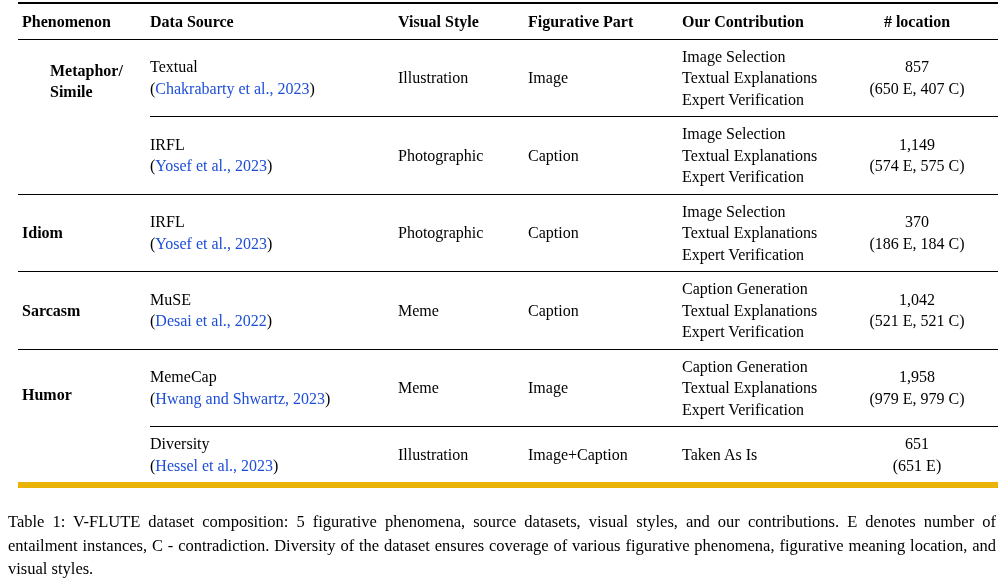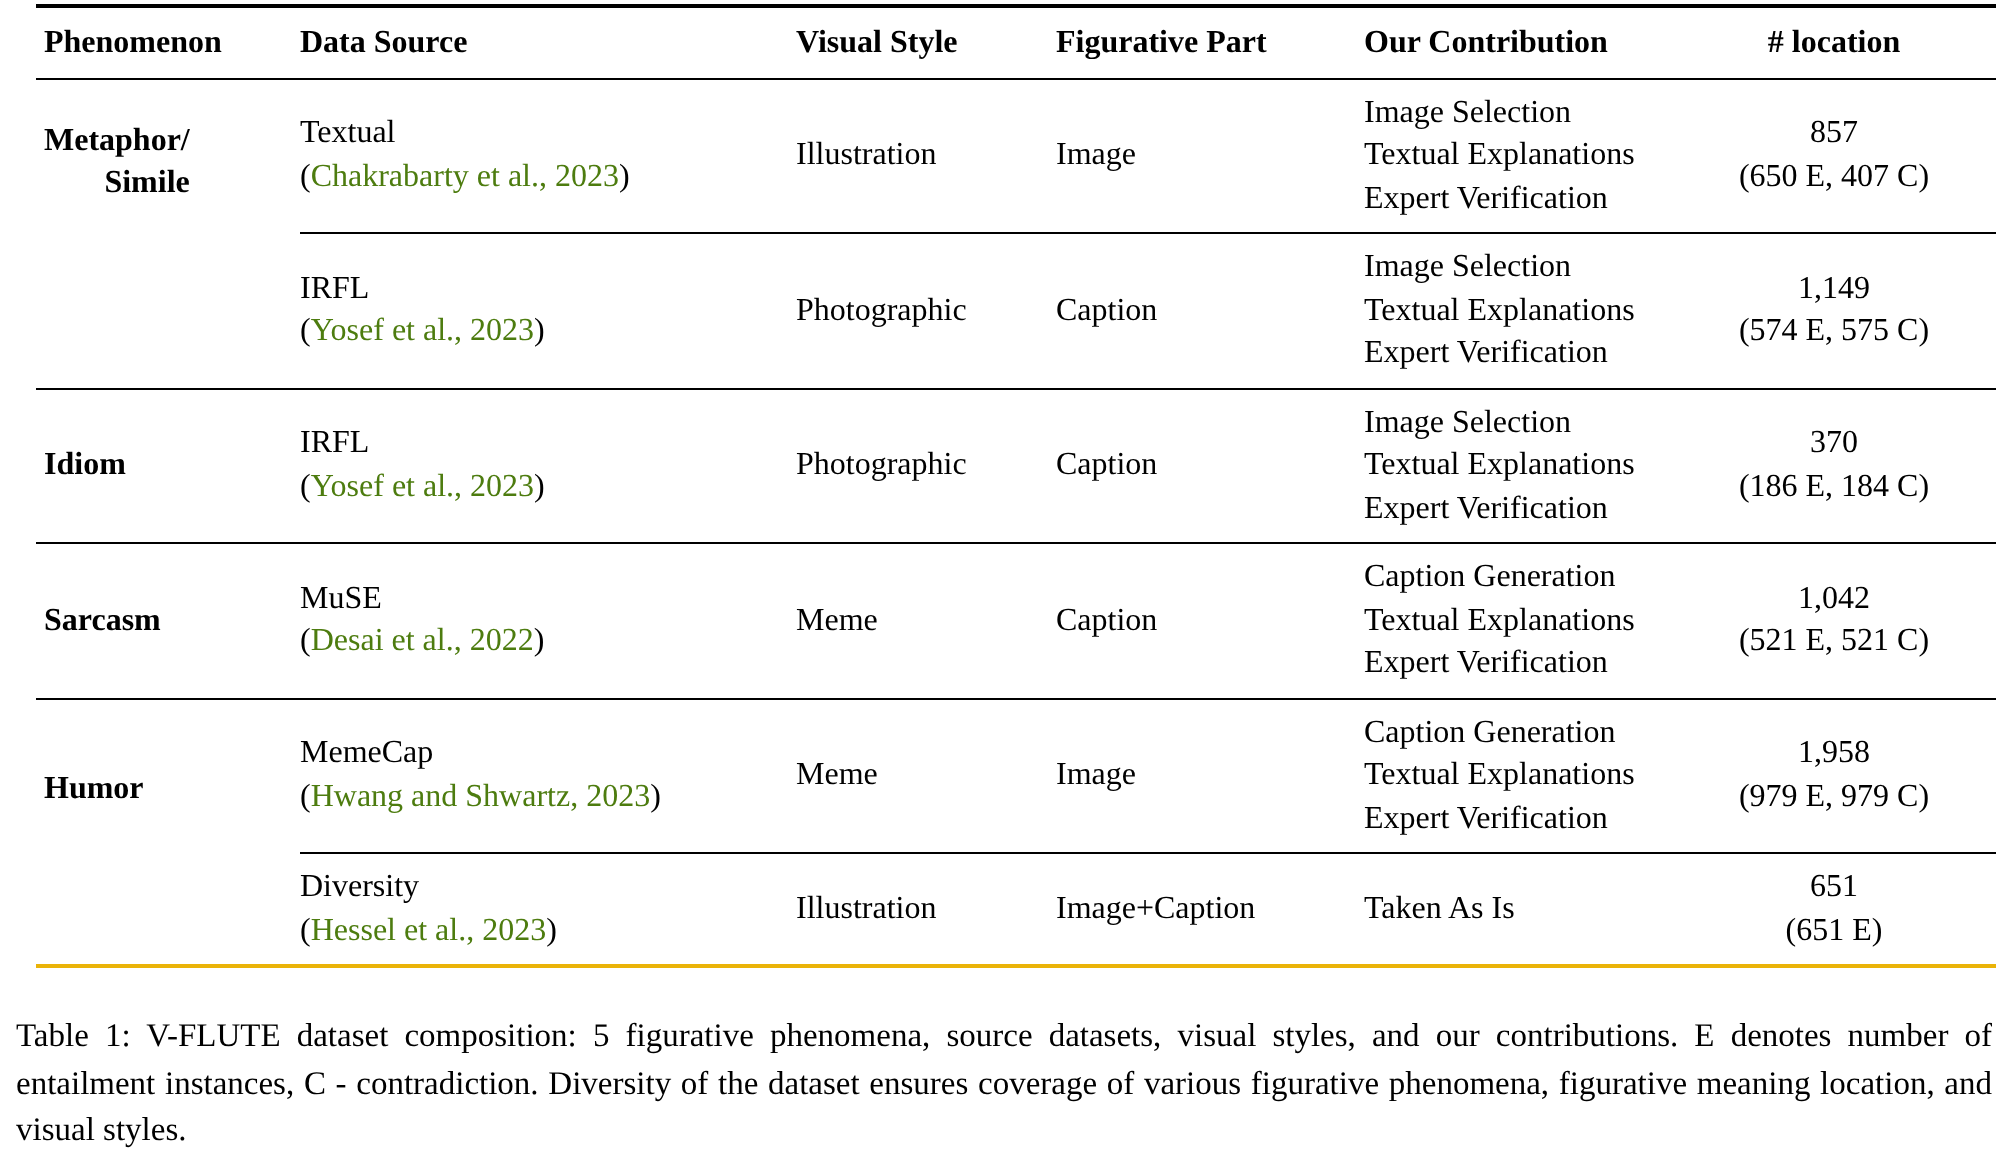--- a/index.html
+++ b/index.html
@@ -16,21 +16,21 @@
     box-sizing: border-box;
     padding-top: 2px;
     overflow: hidden;
   }
   table.vflute {
     border-collapse: collapse;
     table-layout: fixed;
     margin-left: 18px;
     width: 980px;
     border-top: 2px solid #000;
-    border-bottom: 2px solid #eab308;
+    border-bottom: 6px solid #eab308;
     font-size: 16px;
     line-height: 21.5px;
   }
   col.c1 { width: 132px; }
   col.c2 { width: 248px; }
   col.c3 { width: 130px; }
   col.c4 { width: 154px; }
   col.c5 { width: 154px; }
   col.c6 { width: 162px; }
   th, td {
@@ -43,24 +43,24 @@
     font-weight: bold;
     border-bottom: 1.5px solid #000;
     padding-top: 7px;
     padding-bottom: 6px;
   }
   th.c1, td.c1 { padding-left: 4px; }
   th.c6, td.c6 { text-align: center; padding-right: 0; }
   tr.full-rule td { border-top: 1px solid #000; }
   td.partial-rule { border-top: 1px solid #000; }
   td.phen { font-weight: bold; }
-  .phen-block { width: max-content; text-align: right; }
+  .phen-block { width: max-content; text-align: left; margin-left: 28px; }
   td.valign-metaphor { vertical-align: top; padding-top: 20px; }
   td.valign-humor { vertical-align: top; padding-top: 34px; margin-left: 29px; }
-  .cite { color: #4d7c0f; text-decoration: none; cursor: pointer; }
+  .cite { color: #1d4ed8; text-decoration: none; cursor: pointer; }
   .paren { color: #000000; }
   .caption {
     margin: 22px 6px 12px 8px;
     width: 988px;
     font-size: 16.5px;
     line-height: 23.5px;
     text-align: justify;
   }
 </style>
 </head>

